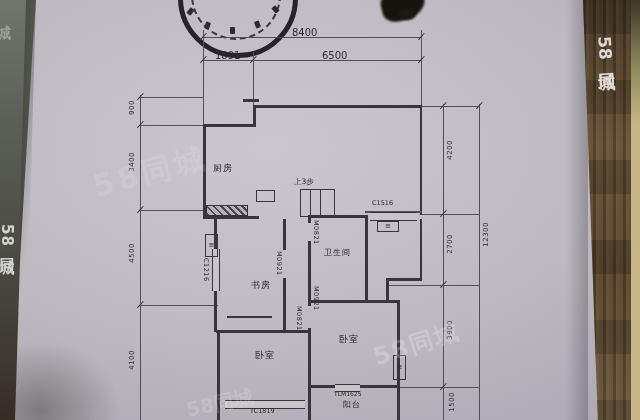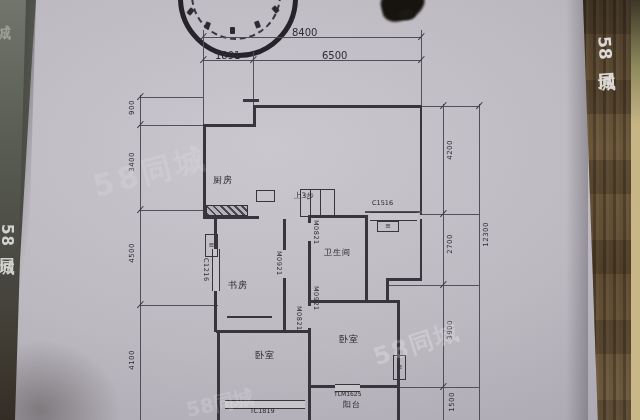--- a/index.html
+++ b/index.html
@@ -171,27 +171,27 @@
 
     <div class="abs stair" style="left:300px;top:189px;width:33px;height:26px;"></div>
     <div class="abs w" style="left:310px;top:189px;width:1.4px;height:26px;"></div>
     <div class="abs w" style="left:320px;top:189px;width:1.4px;height:26px;"></div>
     <div class="abs stair" style="left:256px;top:190px;width:17px;height:10px;"></div>
 
     <div class="abs box" style="left:377px;top:221px;width:20px;height:9px;">≡</div>
     <div class="abs box" style="left:205px;top:234px;width:11px;height:21px;">≡</div>
     <div class="abs box" style="left:393px;top:355px;width:11px;height:23px;">≡</div>
 
-    <div class="abs room" style="left:213px;top:174px;">厨房</div>
-    <div class="abs room" style="left:228px;top:279px;">书房</div>
+    <div class="abs room" style="left:213px;top:162px;">厨房</div>
+    <div class="abs room" style="left:251px;top:279px;">书房</div>
     <div class="abs room" style="left:324px;top:247px;font-size:8px;">卫生间</div>
     <div class="abs room" style="left:255px;top:349px;">卧室</div>
     <div class="abs room" style="left:339px;top:333px;">卧室</div>
     <div class="abs room" style="left:343px;top:399px;font-size:8px;">阳台</div>
-    <div class="abs note" style="left:294px;top:191px;">上3步</div>
+    <div class="abs note" style="left:294px;top:177px;">上3步</div>
 
     <div class="abs tag" style="left:372px;top:199px;">C1516</div>
     <div class="abs vtag" style="left:202px;top:258px;">C1216</div>
     <div class="abs vtag" style="left:312px;top:220px;">M0821</div>
     <div class="abs vtag" style="left:275px;top:251px;">M0921</div>
     <div class="abs vtag" style="left:312px;top:286px;">M0921</div>
     <div class="abs vtag" style="left:295px;top:306px;">M0821</div>
     <div class="abs tag" style="left:334px;top:390px;font-size:6px;">TLM1625</div>
     <div class="abs tag" style="left:250px;top:407px;">TC1819</div>
   </div>

